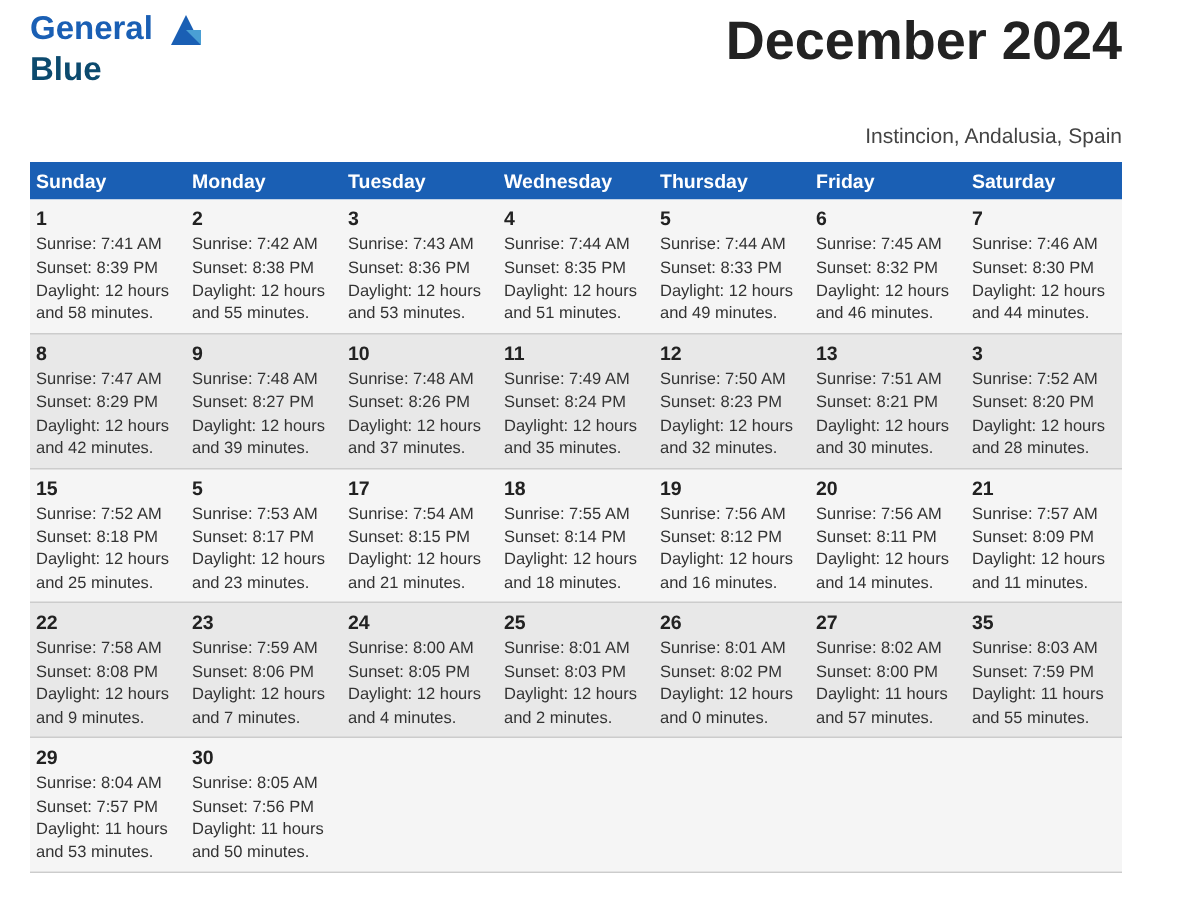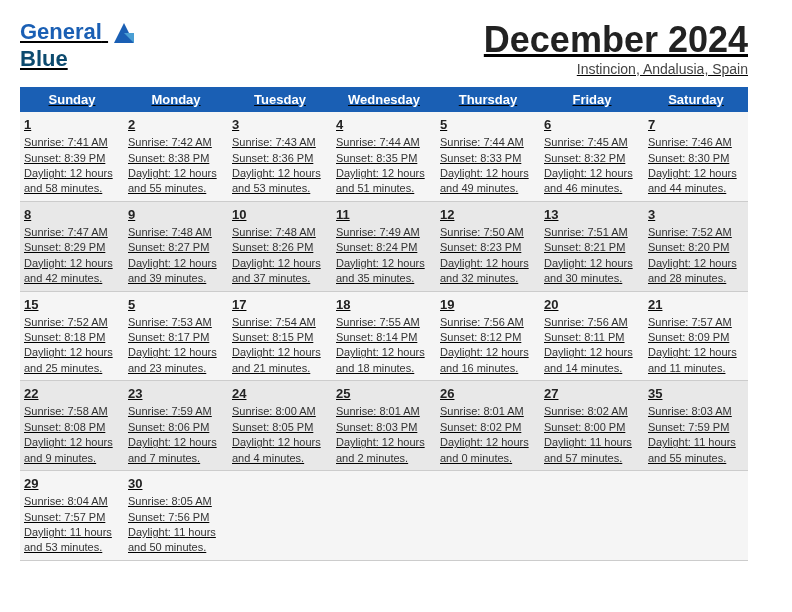--- a/index.html
+++ b/index.html
@@ -5,22 +5,21 @@
     * { margin: 0; padding: 0; box-sizing: border-box; }
     body {
       font-family: Arial, sans-serif;
       background: #fff;
       width: 792px;
       height: 612px;
       overflow: hidden;
     }
     .page {
       width: 768px;
-      padding: 19px 20px;
-      text-decoration: underline;
+      padding: 6px 20px;
     }
     .header {
       display: flex;
       justify-content: space-between;
       align-items: flex-start;
       margin-bottom: 10px;
     }
     .logo {
       display: flex;
       align-items: center;
@@ -43,31 +42,32 @@
       text-align: right;
     }
     .month-title {
       font-size: 36px;
       font-weight: bold;
       color: #222;
     }
     .location {
       font-size: 14px;
       color: #444;
+      margin-top: 34px;
     }
     table {
       width: 100%;
       border-collapse: collapse;
       font-size: 10.5px;
     }
     thead tr th {
       background: #1a5fb4;
       color: #fff;
       padding: 5px 4px;
-      text-align: center;
+      text-align: left;
       font-size: 13px;
       font-weight: bold;
     }
     tbody tr {
       border-bottom: 1px solid #ccc;
     }
     tbody tr:nth-child(odd) {
       background: #f5f5f5;
     }
     tbody tr:nth-child(even) {

